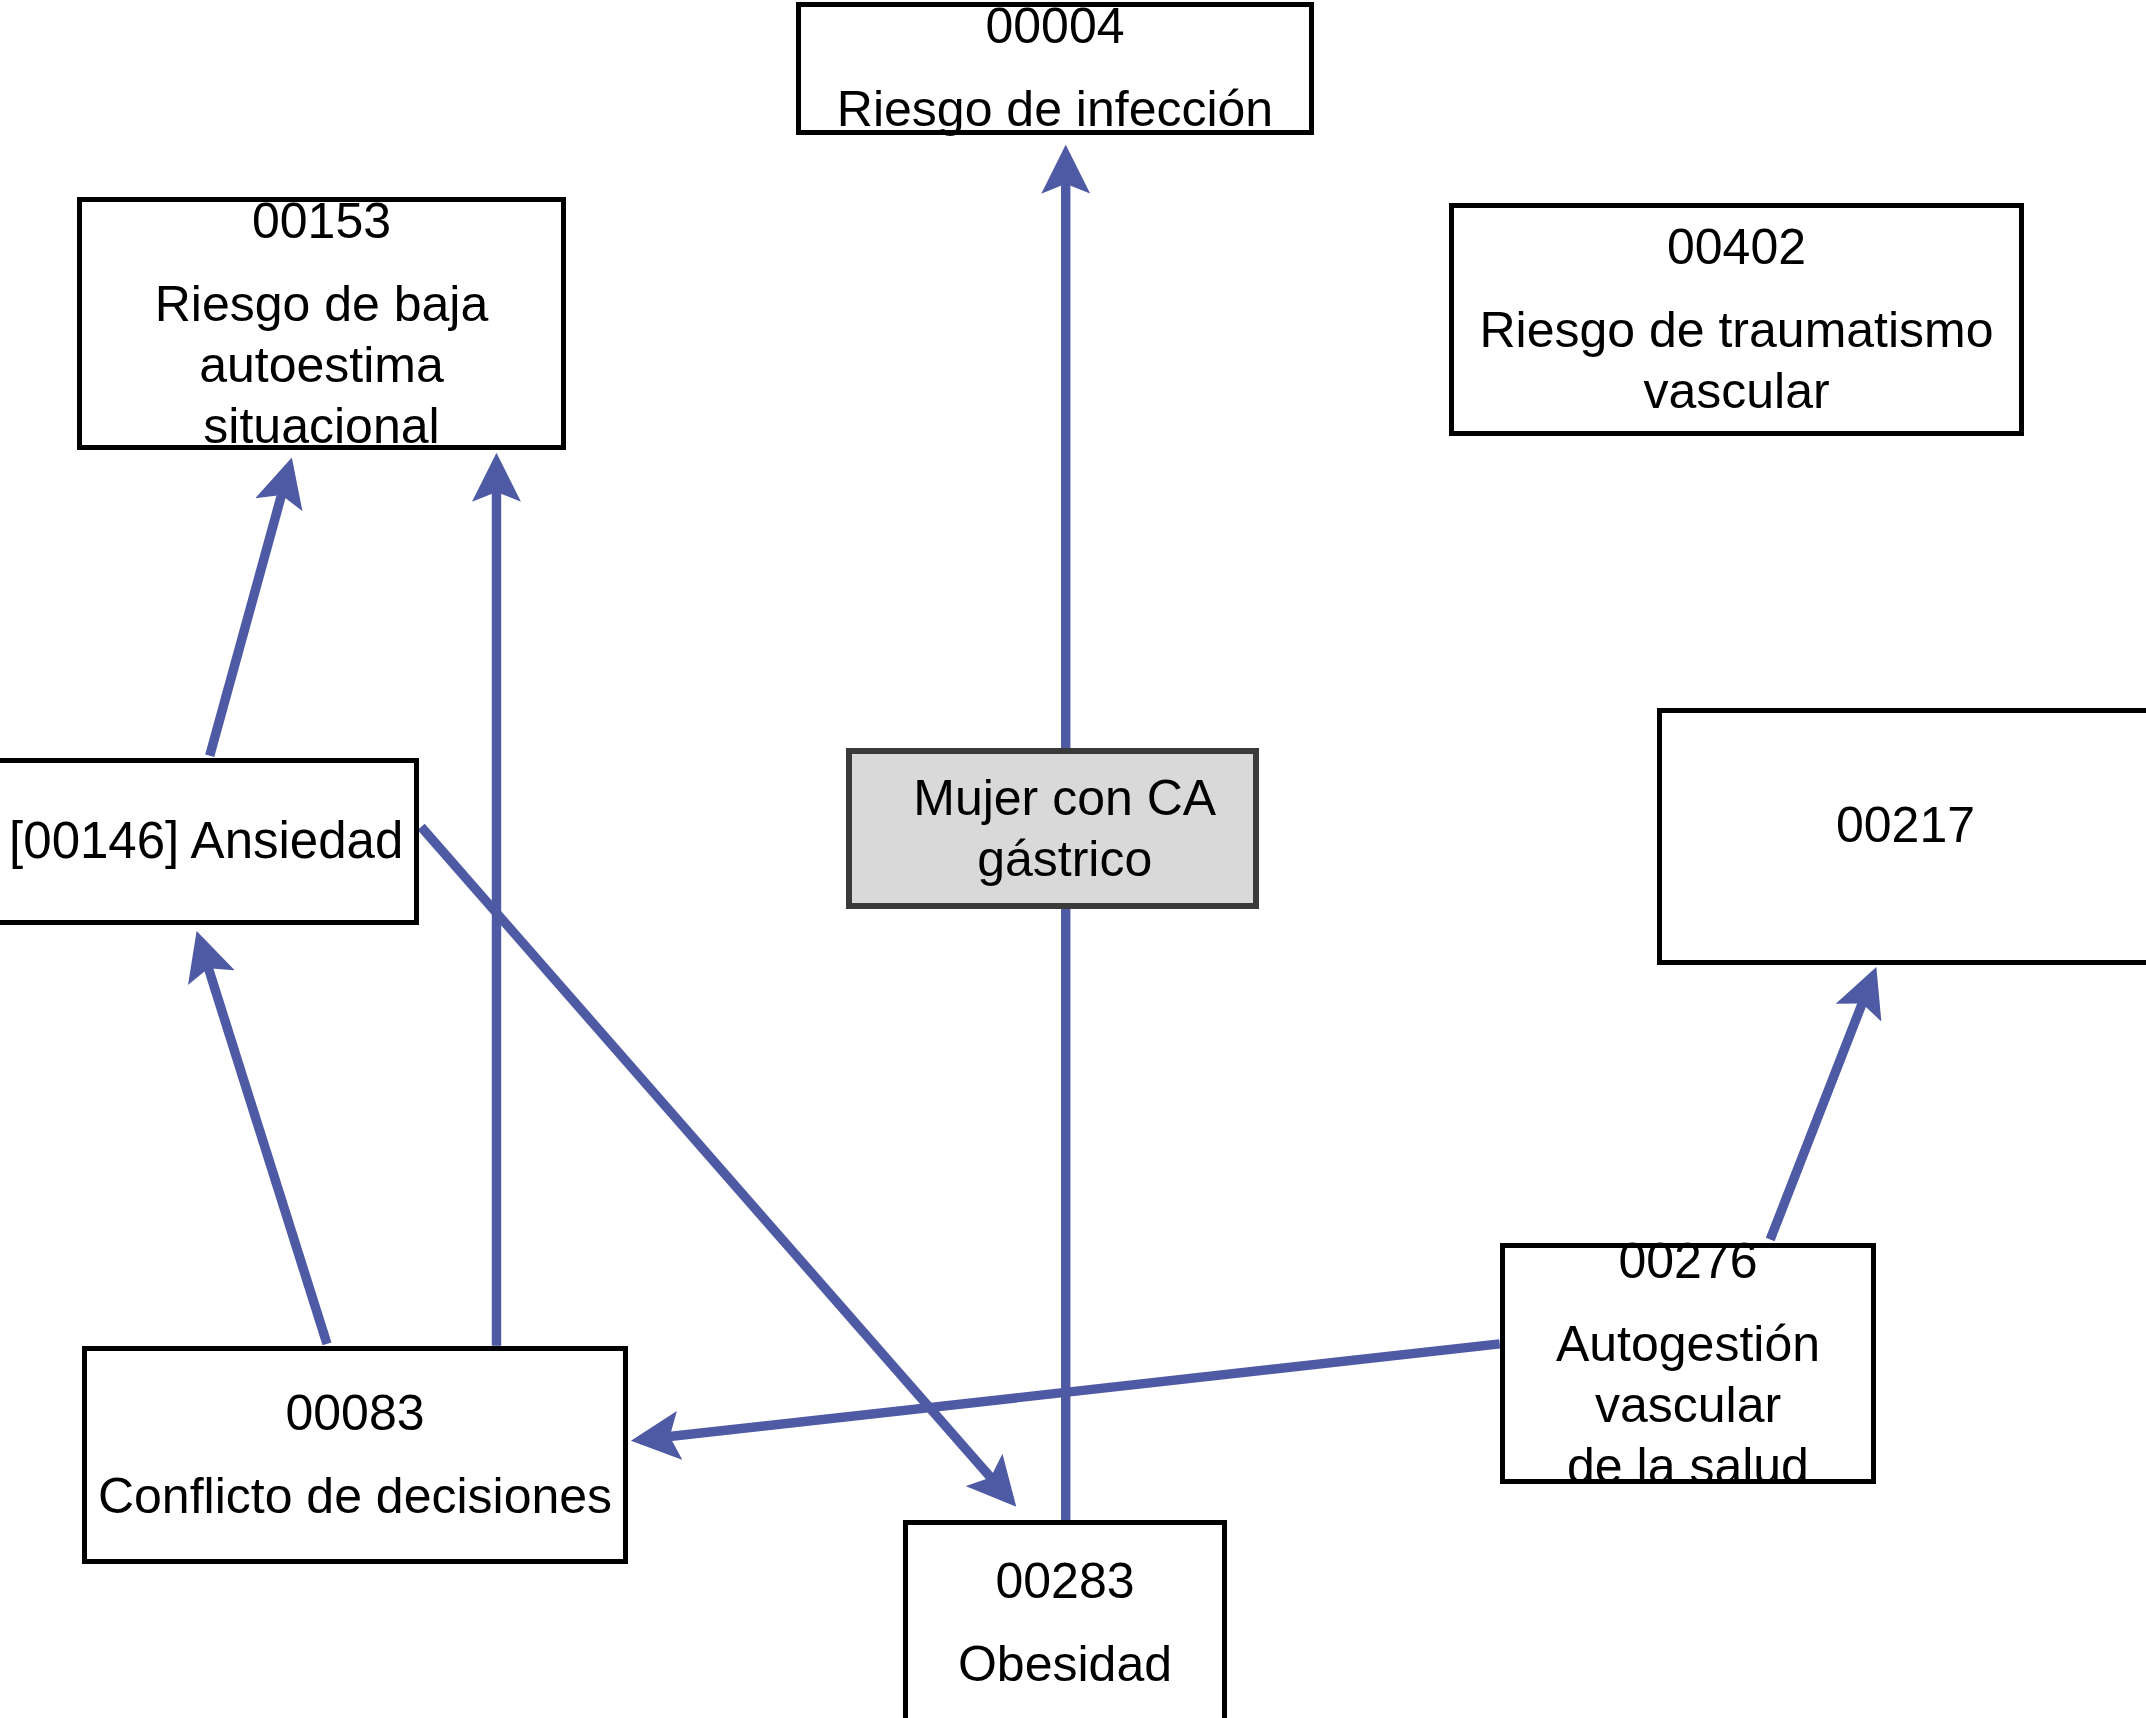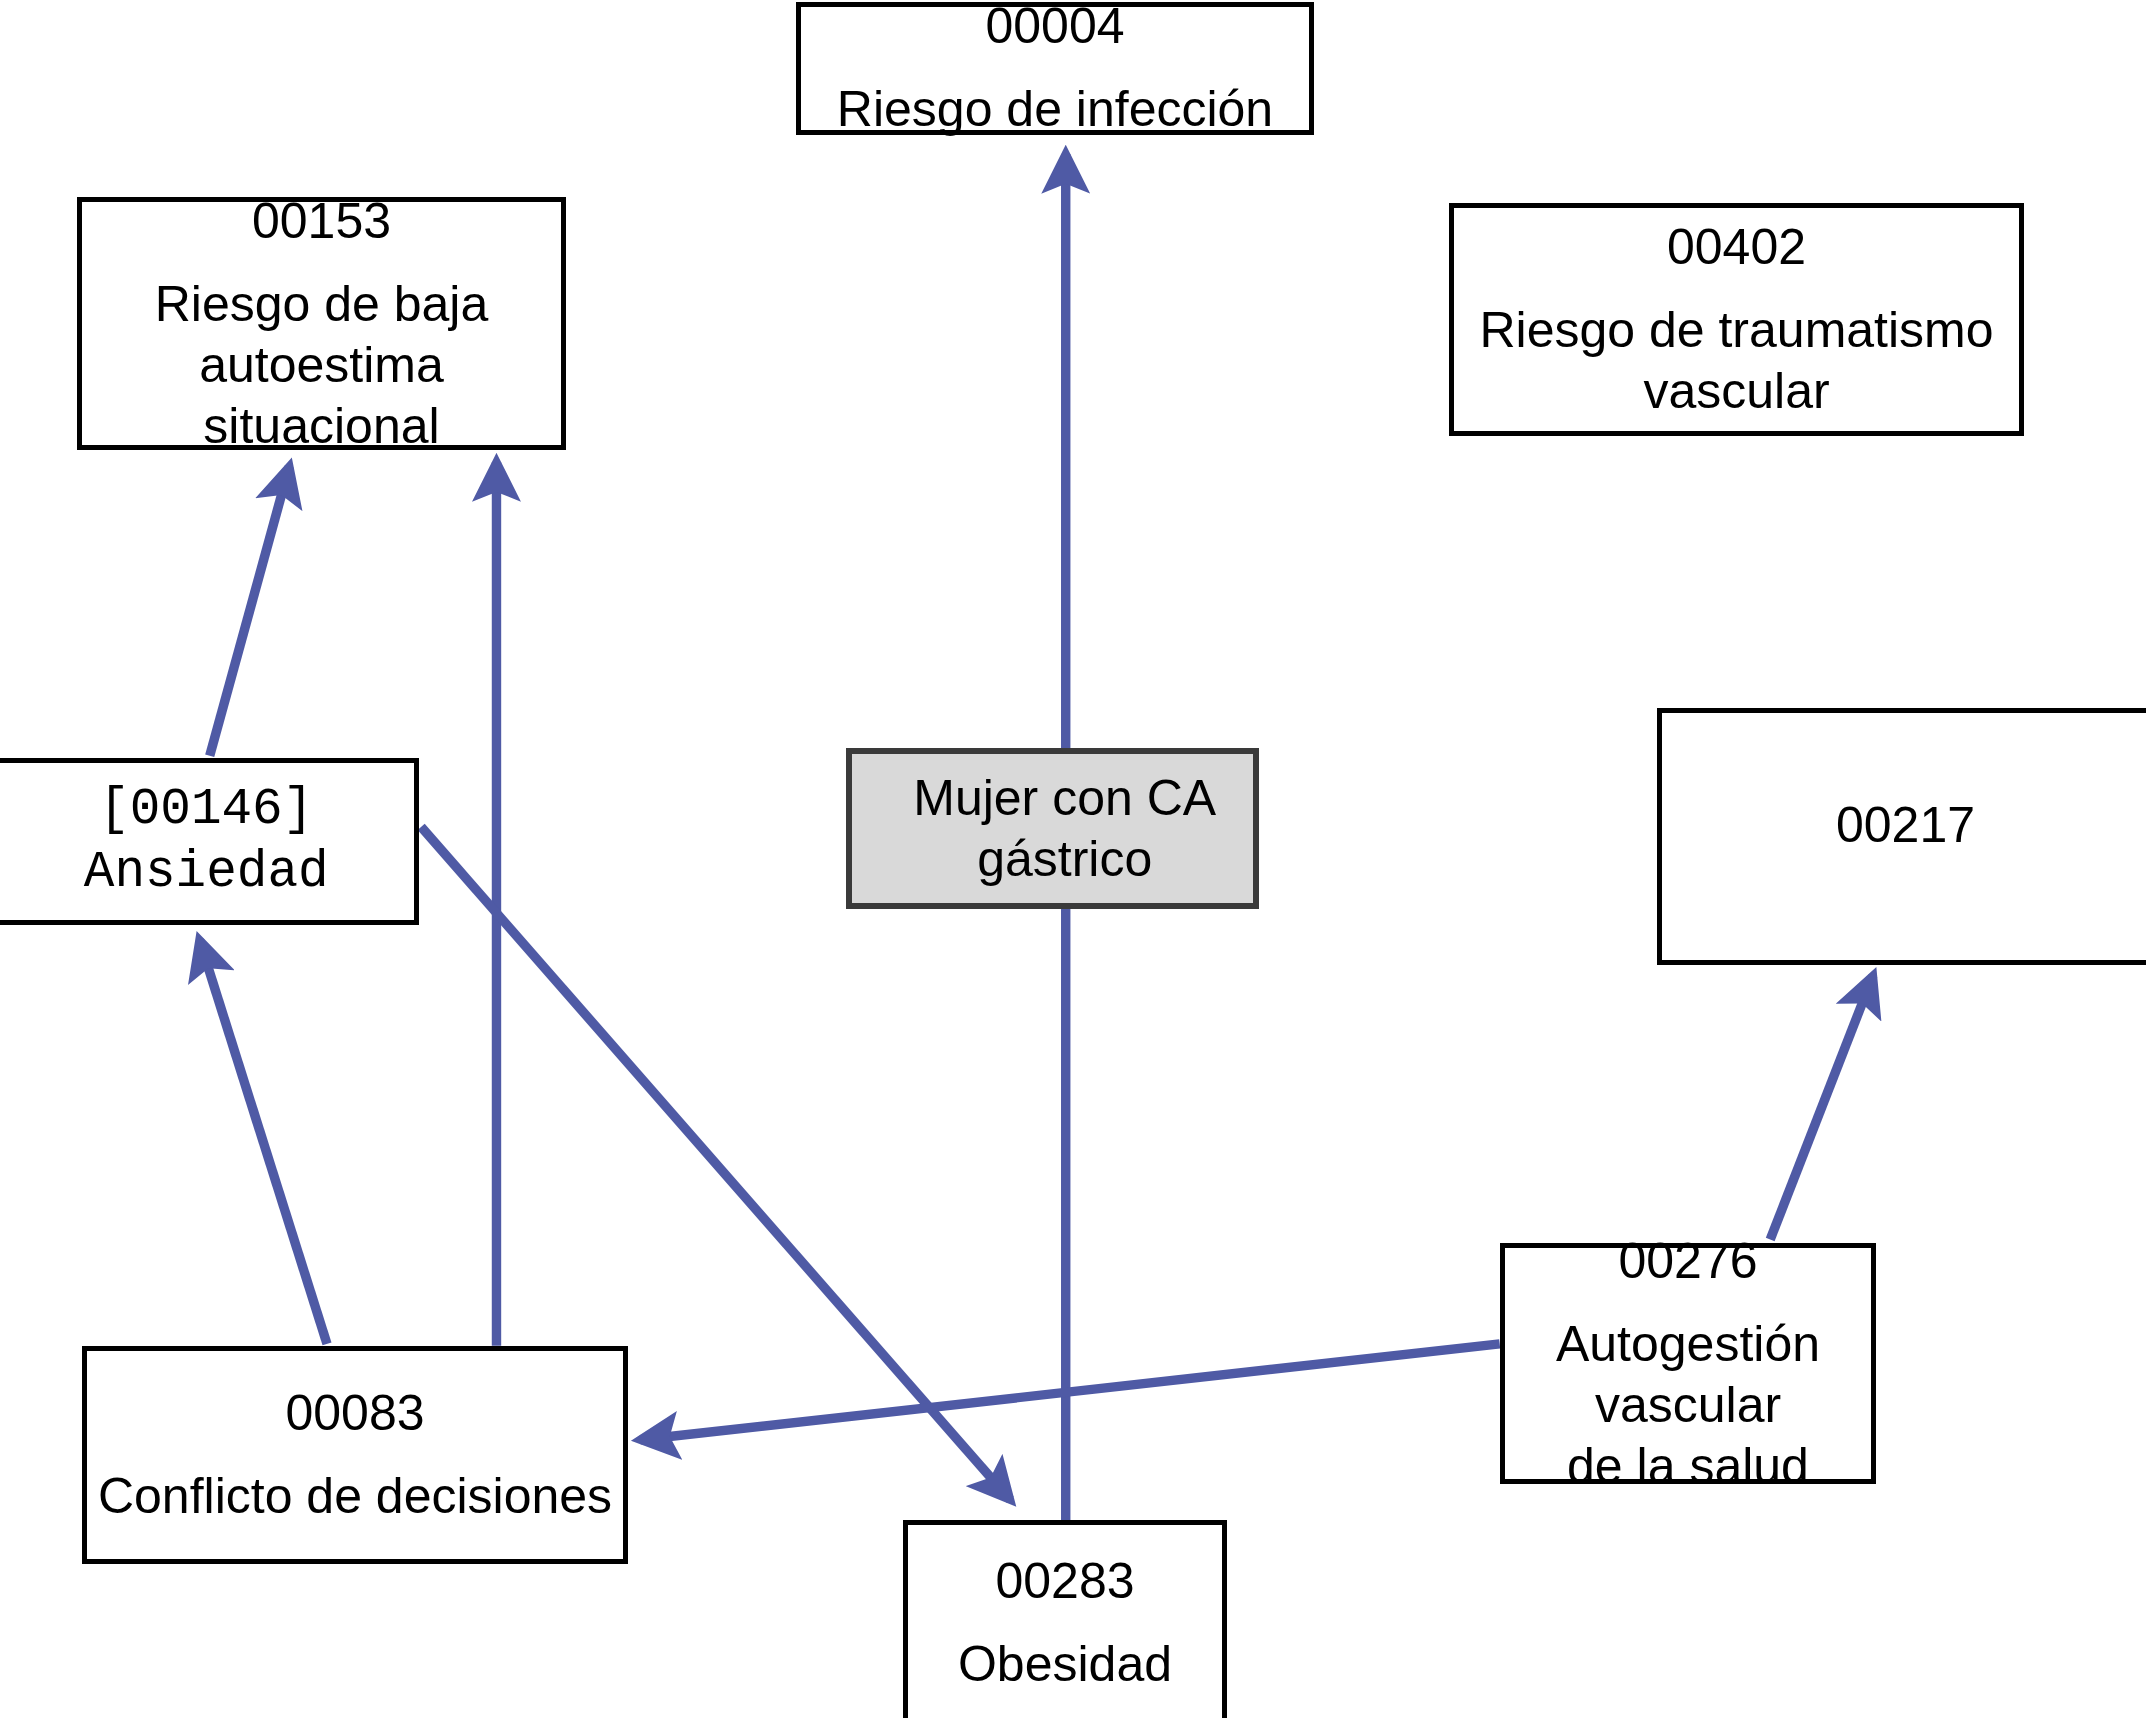--- a/index.html
+++ b/index.html
@@ -41,21 +41,21 @@
   }
   .node.center {
     background: #d9d9d9;
     border: 6px solid #3a3a3a;
     font-size: 50px;
   }
   .node.inline {
     font-size: 51px;
     justify-content: center;
   }
-  .node.inline .label { margin: 0; font-family: Liberation Mono, monospace; }
+  .node.inline .label { margin: 0; }
 
   #edges {
     position: absolute;
     left: 0;
     top: 0;
     width: 2146px;
     height: 1718px;
     z-index: 1;
     pointer-events: none;
   }

